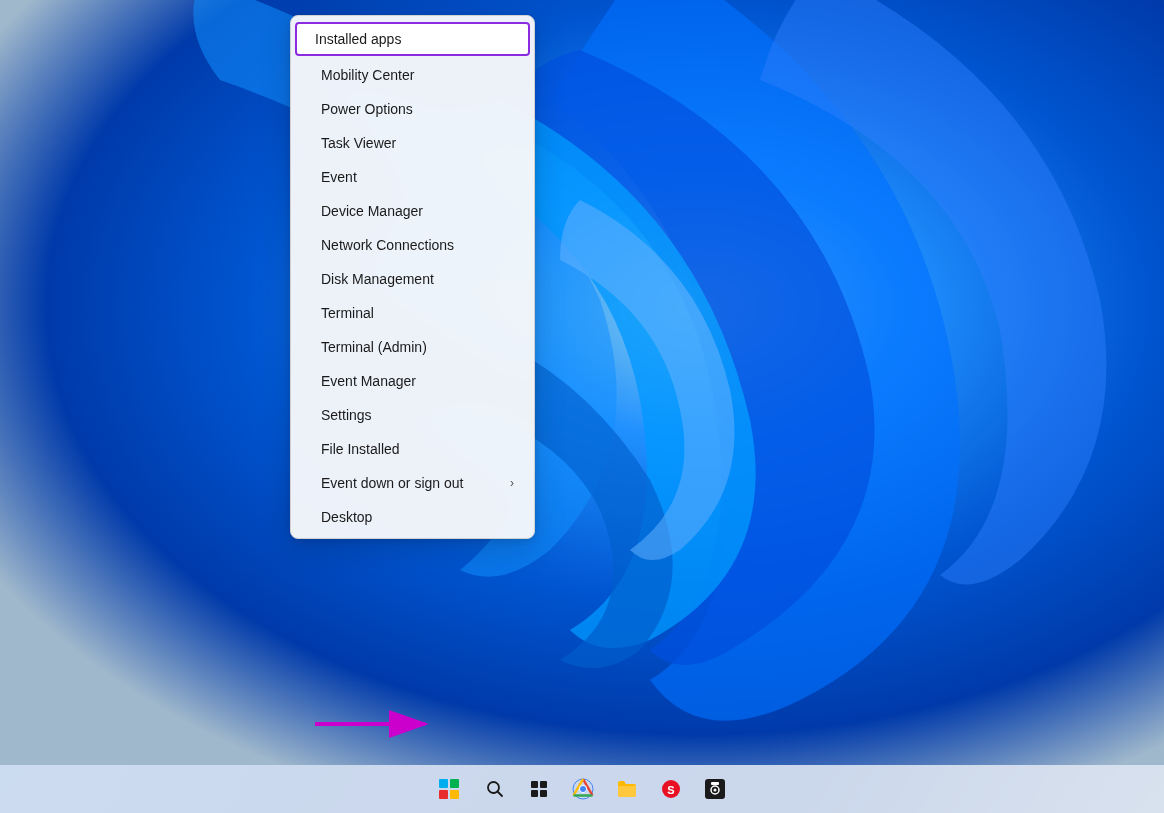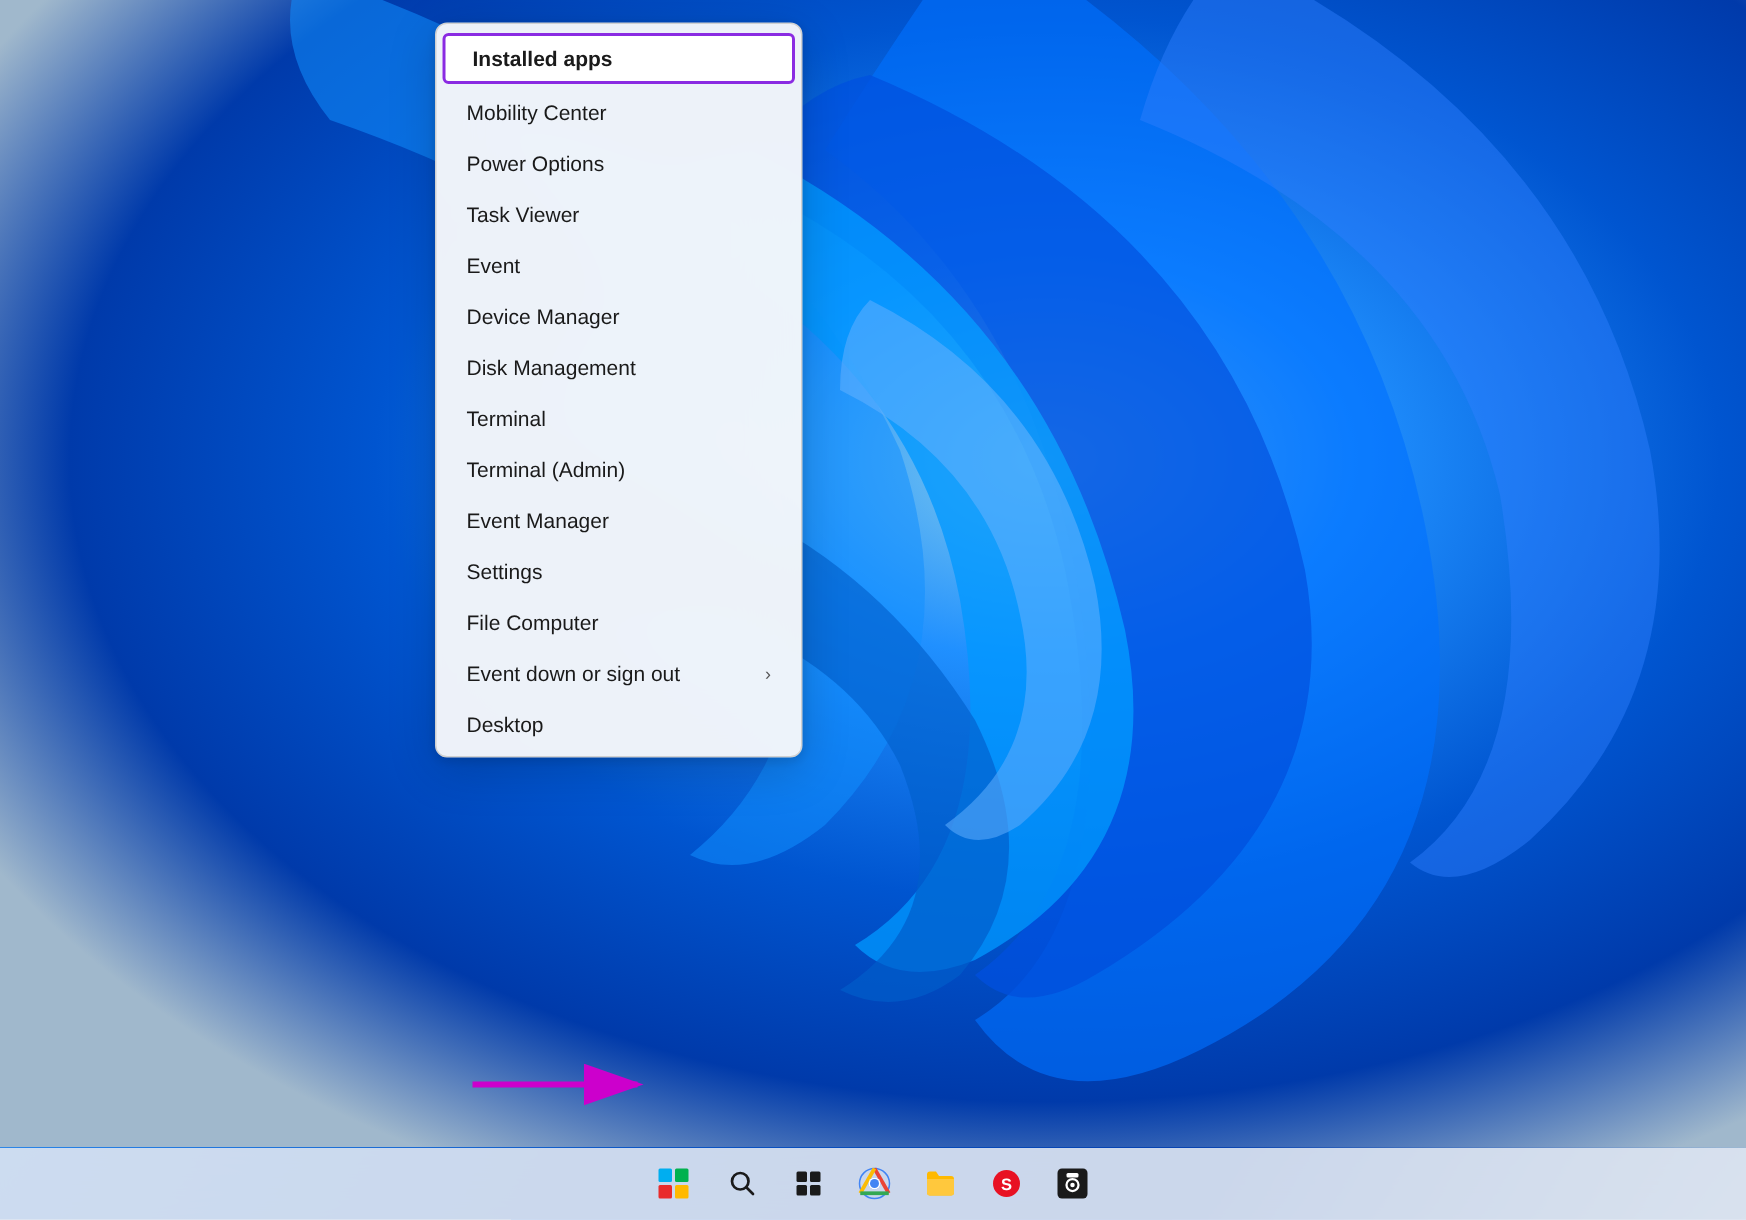--- a/index.html
+++ b/index.html
@@ -85,28 +85,29 @@
 
     .context-menu-item {
       padding: 9px 20px;
       font-size: 14px;
       color: #1a1a1a;
       cursor: pointer;
       display: flex;
       align-items: center;
       justify-content: space-between;
       user-select: none;
+      margin-left: 10px;
     }
 
     .context-menu-item.highlighted {
       outline: 2px solid #8a2be2;
       outline-offset: -2px;
       border-radius: 4px;
       background: #fff;
-      font-weight: 700;
+      font-weight: 400;
       margin: 2px 4px;
     }
 
     .context-menu-item .chevron {
       font-size: 12px;
       color: #555;
     }
 
     
     .arrow-annotation {
@@ -177,36 +178,39 @@
     <div class="context-menu-item">
       <span>Task Viewer</span>
     </div>
     <div class="context-menu-item">
       <span>Event</span>
     </div>
     <div class="context-menu-item">
       <span>Device Manager</span>
     </div>
     <div class="context-menu-item">
+      <span>Network Connections</span>
+    </div>
+    <div class="context-menu-item">
       <span>Disk Management</span>
     </div>
     <div class="context-menu-item">
       <span>Terminal</span>
     </div>
     <div class="context-menu-item">
       <span>Terminal (Admin)</span>
     </div>
     <div class="context-menu-item">
       <span>Event Manager</span>
     </div>
     <div class="context-menu-item">
       <span>Settings</span>
     </div>
     <div class="context-menu-item">
-      <span>File Computer</span>
+      <span>File Installed</span>
     </div>
     <div class="context-menu-item">
       <span>Event down or sign out</span>
       <span class="chevron">›</span>
     </div>
     <div class="context-menu-item">
       <span>Desktop</span>
     </div>
   </div>
 

